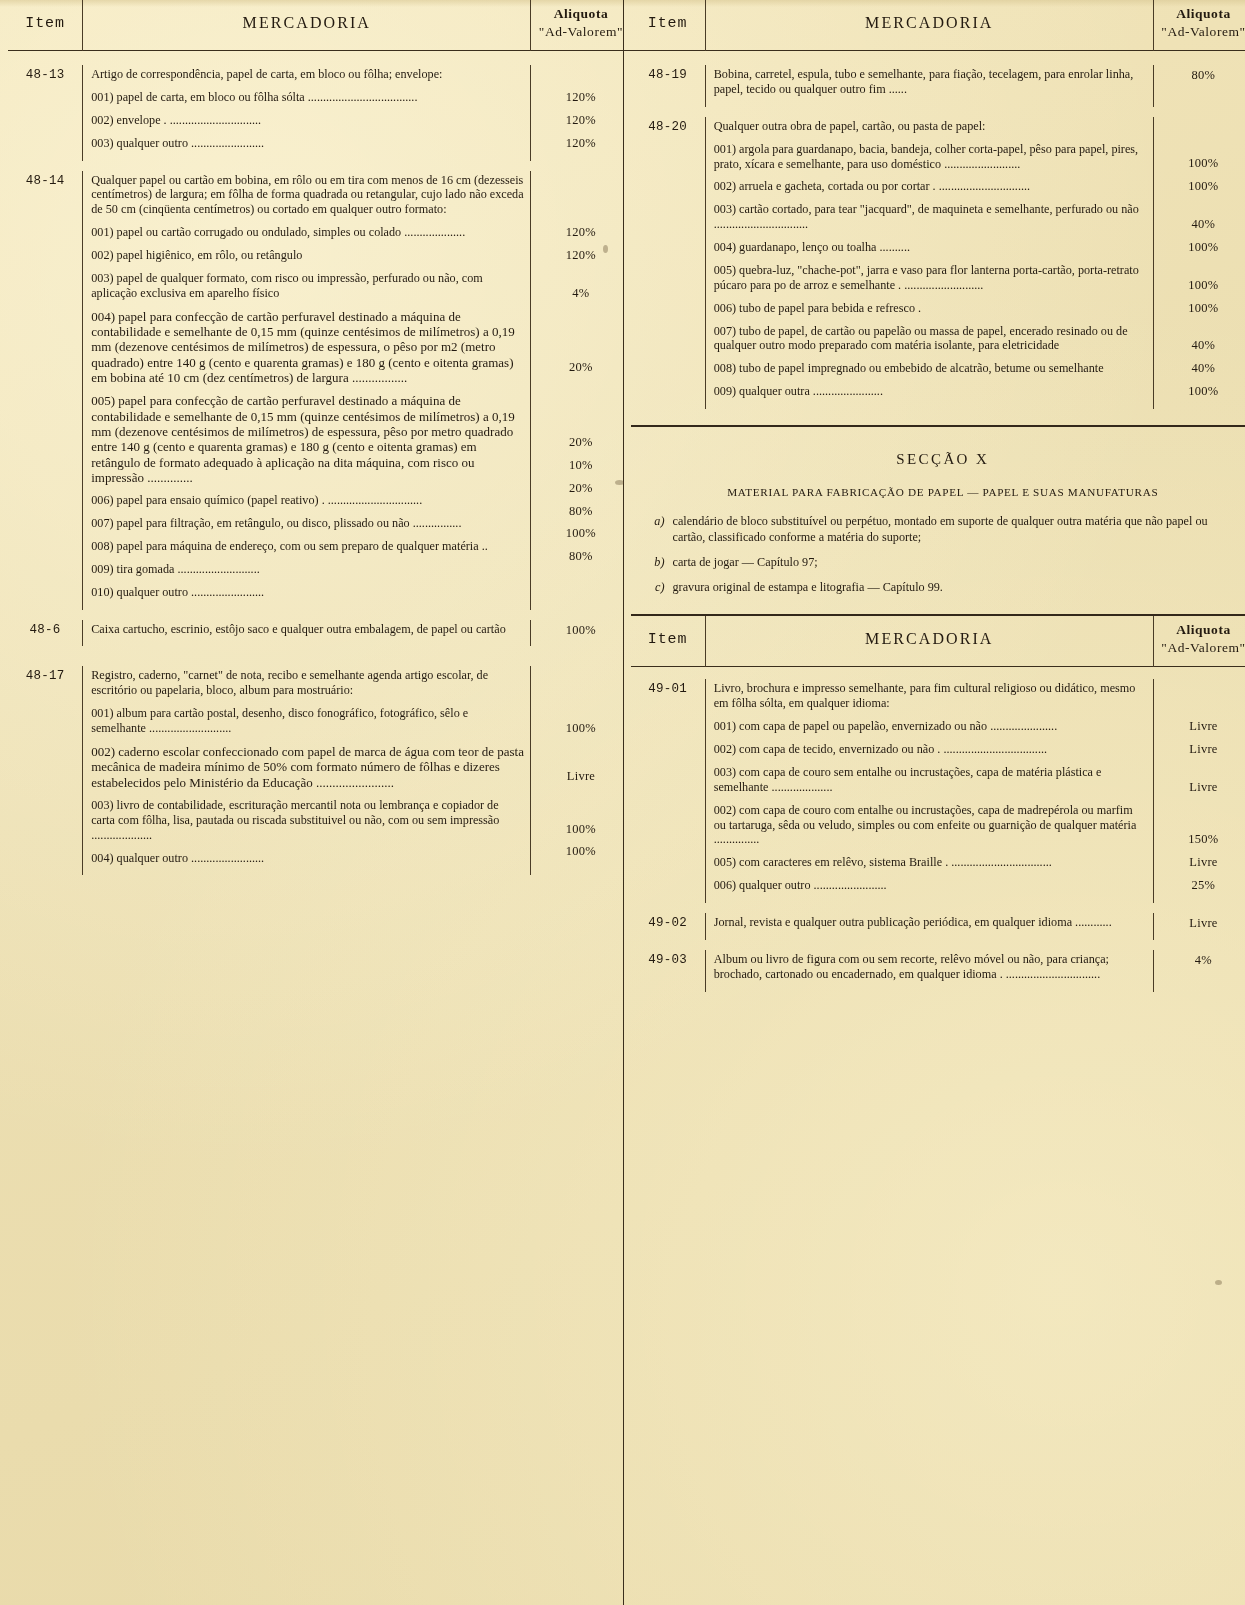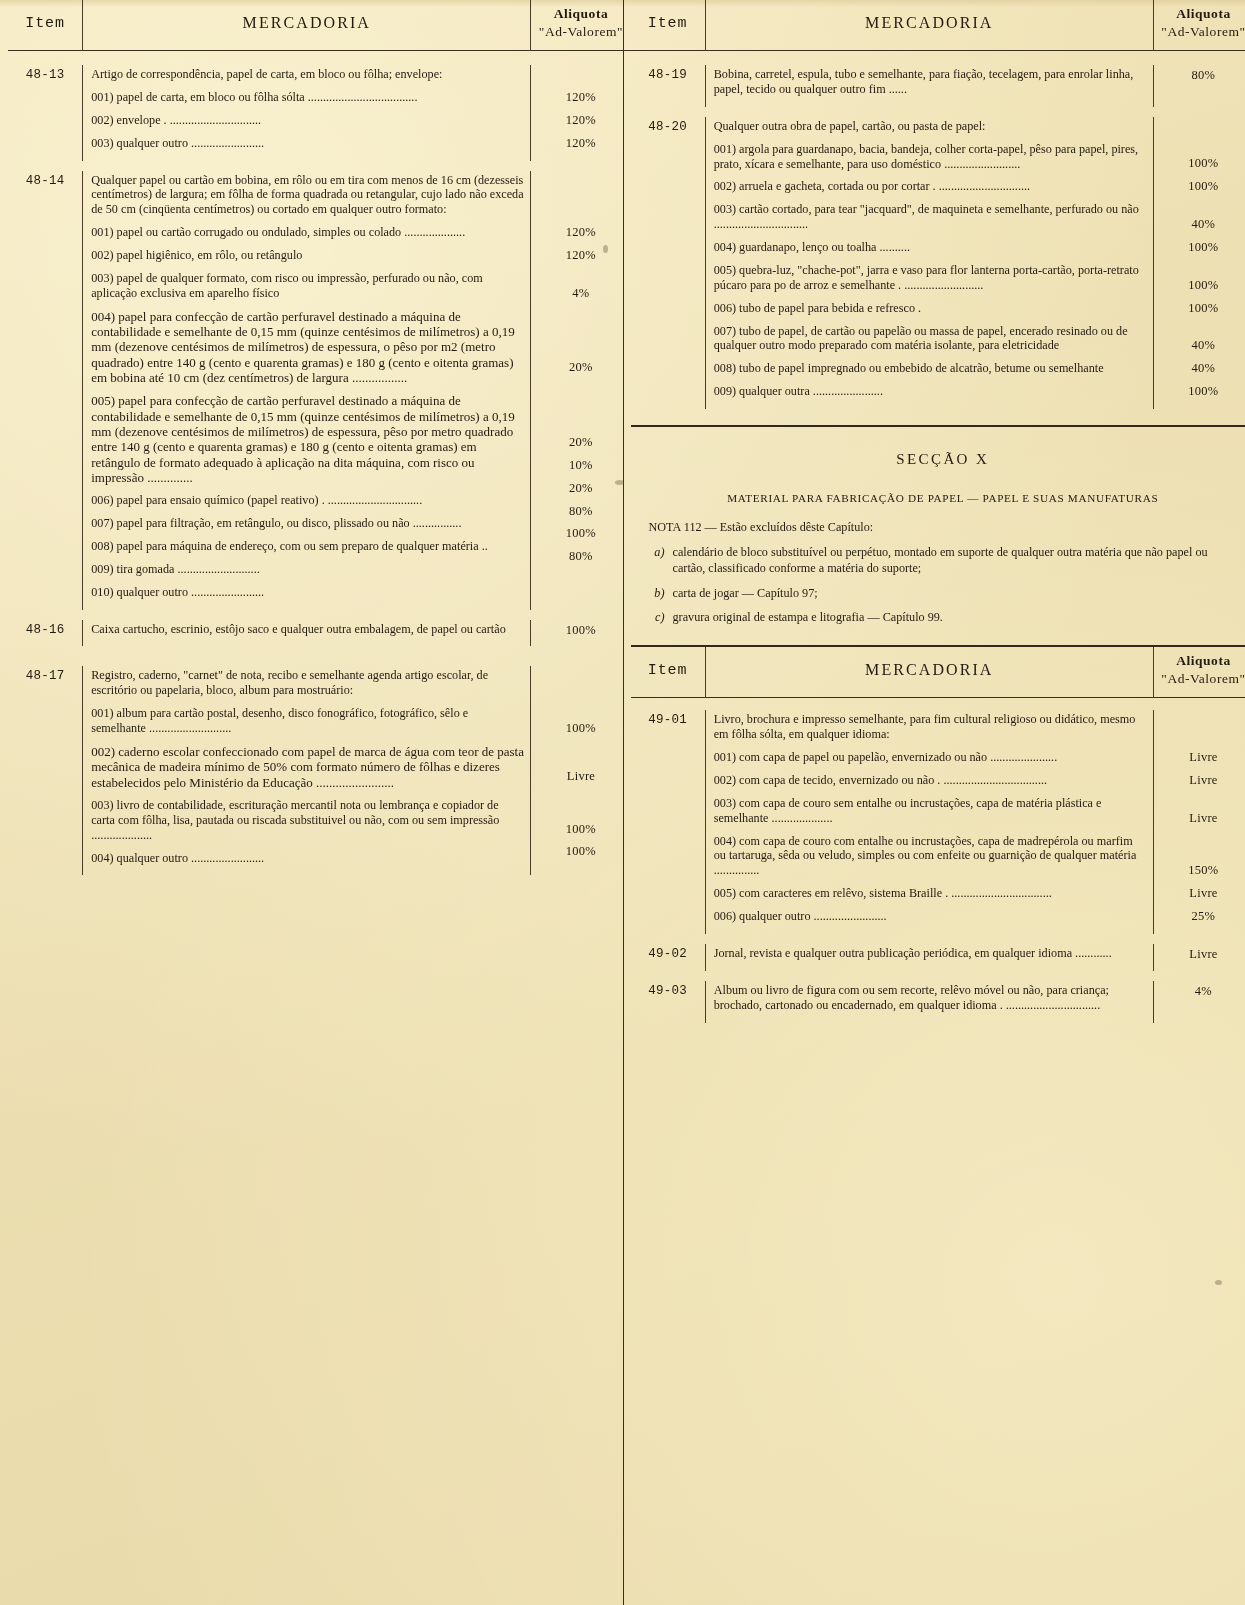--- a/index.html
+++ b/index.html
@@ -58,21 +58,21 @@
   }
   .blk{margin-bottom:8px;}
   .tiny{font-size:13px;line-height:1.18;}
 
   
   .tbl td.item, .tbl th.item{border-right:1.3px solid #4a3c26;font-family:Liberation Mono, monospace;}
   .tbl td.desc, .tbl th.merc{border-right:1.3px solid #4a3c26;}
 
   
   .section{padding:10px 14px 4px 16px;text-align:center;}
-  .section .sec-title{font-size:15px;letter-spacing:.16em;margin:14px 0 24px;}
+  .section .sec-title{font-size:15px;letter-spacing:.16em;margin:14px 0 18px;}
   .section .sec-sub{font-size:11.2px;letter-spacing:.06em;margin:0 0 16px;}
   .section .cap{font-size:15px;font-style:italic;letter-spacing:.05em;margin:0 0 10px;}
   .section .cap-sub{font-size:12.4px;font-style:italic;margin:0 0 14px;}
   .notes{text-align:left;font-size:12.2px;line-height:1.3;padding:0 6px 4px 2px;}
   .notes .n-lead{margin-bottom:9px;}
   .notes .n-item{display:flex;gap:8px;margin-bottom:9px;}
   .notes .n-let{font-style:italic;flex:0 0 16px;text-align:right;}
   .thickline{border-top:2px solid #33281a;}
 
   .smudge{
@@ -157,21 +157,21 @@
                 <div style="position: absolute; left: 0px; right: 0px; text-align: center; top: 355.906px;">100%</div>
                 <div style="position: absolute; left: 0px; right: 0px; text-align: center; top: 378.781px;">80%</div>
               </td>
             </tr>
             <tr>
               <td colspan="1" style="height: 8px;"></td>
               <td style="height: 8px;"></td>
               <td style="height: 8px;"></td>
             </tr>
             <tr>
-              <td class="item">48-16</td>
+              <td class="item">48-6</td>
               <td class="desc">
                 <div class="blk">Caixa cartucho, escrinio, estôjo saco e qualquer outra embalagem, de papel ou cartão</div>
               </td>
               <td class="rate">100%</td>
             </tr>
             <tr>
               <td colspan="1" style="height: 8px;"></td>
               <td style="height: 8px;"></td>
               <td style="height: 8px;"></td>
             </tr>
@@ -276,21 +276,20 @@
             </tr>
           </tbody>
       </table>
 
       <div class="thickline" style="margin:6px 0 0;"></div>
 
       <div class="section">
         <div class="sec-title">SECÇÃO X</div>
         <div class="sec-sub">MATERIAL PARA FABRICAÇÃO DE PAPEL — PAPEL E SUAS MANUFATURAS</div>
         <div class="notes">
-          <div class="n-lead">NOTA 112 — Estão excluídos dêste Capítulo:</div>
           <div class="n-item">
             <span class="n-let">a)</span>
             <span>calendário de bloco substituível ou perpétuo, montado em suporte de qualquer outra matéria que não papel ou cartão, classificado conforme a matéria do suporte;</span>
           </div>
           <div class="n-item">
             <span class="n-let">b)</span>
             <span>carta de jogar — Capítulo 97;</span>
           </div>
           <div class="n-item">
             <span class="n-let">c)</span>
@@ -321,21 +320,21 @@
             </tr>
         </thead>
         <tbody>
             <tr>
               <td class="item">49-01</td>
               <td class="desc">
                 <div class="blk">Livro, brochura e impresso semelhante, para fim cultural religioso ou didático, mesmo em fôlha sólta, em qualquer idioma:</div>
                 <div class="blk">001) com capa de papel ou papelão, envernizado ou não ......................</div>
                 <div class="blk">002) com capa de tecido, envernizado ou não . ..................................</div>
                 <div class="blk">003) com capa de couro sem entalhe ou incrustações, capa de matéria plástica e semelhante ....................</div>
-                <div class="blk">004) com capa de couro com entalhe ou incrustações, capa de madrepérola ou marfim ou tartaruga, sêda ou veludo, simples ou com enfeite ou guarnição de qualquer matéria ...............</div>
+                <div class="blk">002) com capa de couro com entalhe ou incrustações, capa de madrepérola ou marfim ou tartaruga, sêda ou veludo, simples ou com enfeite ou guarnição de qualquer matéria ...............</div>
                 <div class="blk">005) com caracteres em relêvo, sistema Braille . .................................</div>
                 <div class="blk">006) qualquer outro ........................</div>
               </td>
               <td class="rate" style="position: relative;">
                 <div style="position: absolute; left: 0px; right: 0px; text-align: center; top: 39.625px;">Livre</div>
                 <div style="position: absolute; left: 0px; right: 0px; text-align: center; top: 62.5px;">Livre</div>
                 <div style="position: absolute; left: 0px; right: 0px; text-align: center; top: 100.25px;">Livre</div>
                 <div style="position: absolute; left: 0px; right: 0px; text-align: center; top: 152.875px;">150%</div>
                 <div style="position: absolute; left: 0px; right: 0px; text-align: center; top: 175.75px;">Livre</div>
                 <div style="position: absolute; left: 0px; right: 0px; text-align: center; top: 198.625px;">25%</div>

